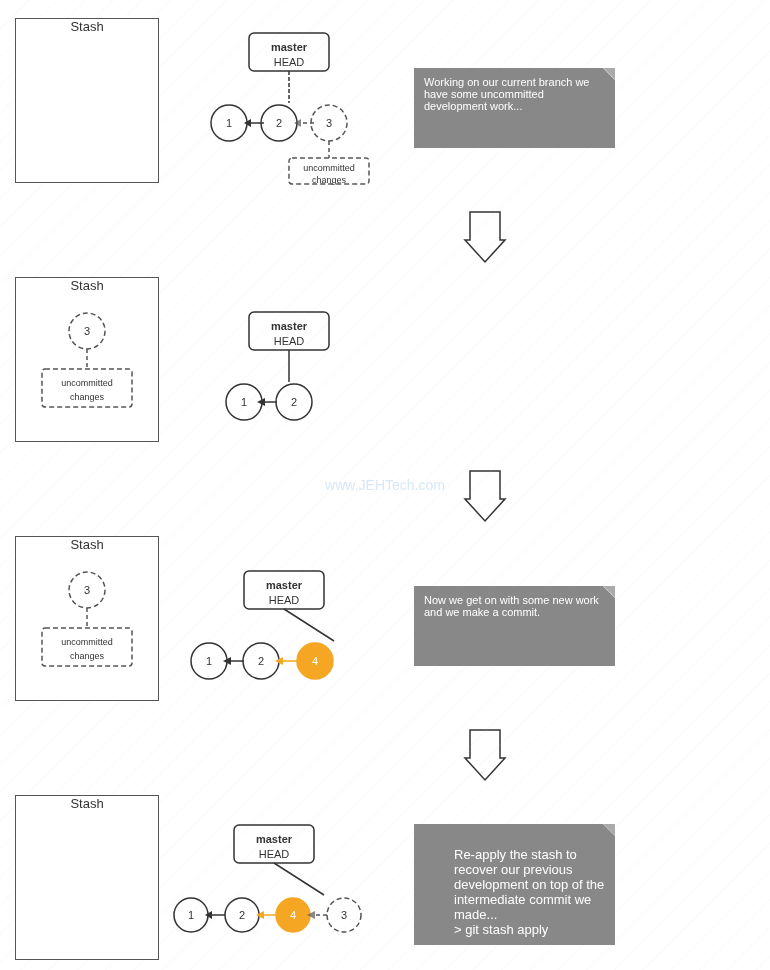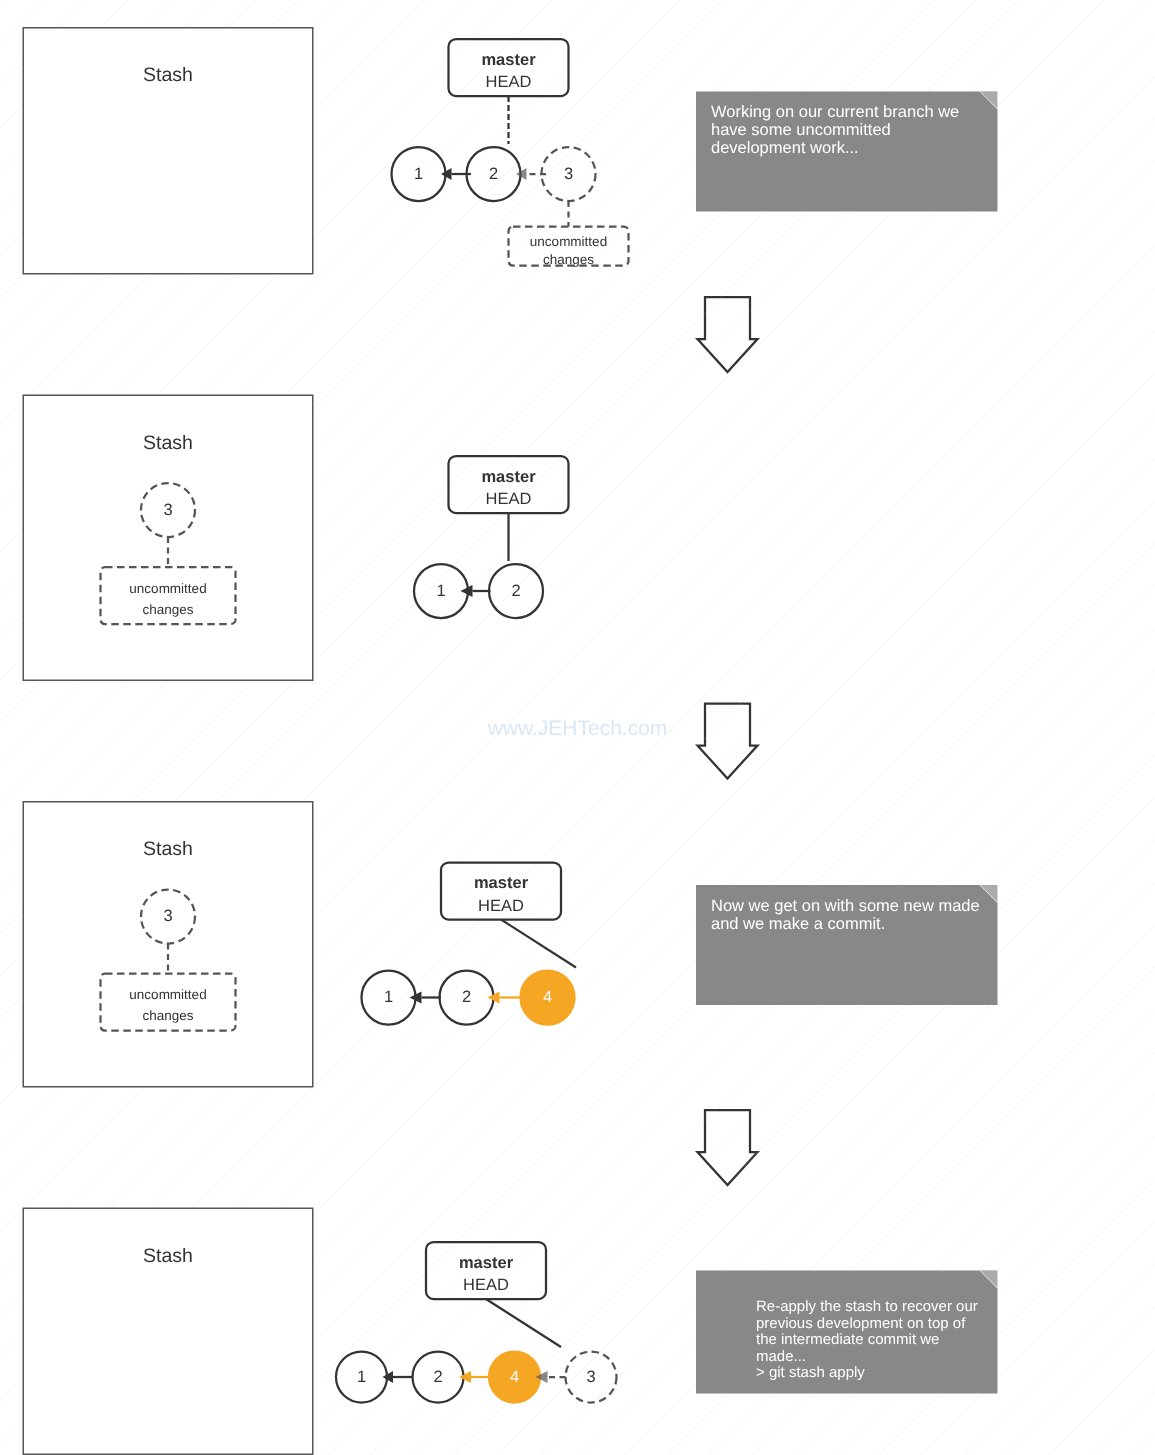--- a/index.html
+++ b/index.html
@@ -30,28 +30,28 @@
     .row {
       display: flex;
       flex-direction: row;
       align-items: center;
       position: relative;
       width: 770px;
     }
 
     
     .stash-box {
-      width: 194px;
+      width: 144px;
       min-height: 165px;
       border: 1.5px solid #555;
-      margin: 10px 10px 10px 15px;
+      margin: 10px 10px 24px 15px;
       display: flex;
       flex-direction: column;
       align-items: center;
-      padding: 23px;
+      padding: 0;
       position: relative;
       background: #fff;
       z-index: 1;
     }
 
     .stash-title {
       font-size: 13px;
       font-weight: normal;
       color: #333;
       margin-bottom: 8px;
@@ -320,21 +320,21 @@
 
       <line x1="118" y1="95" x2="104" y2="95" stroke="#f5a623" stroke-width="1.5"></line>
       <polygon points="104,91 104,99 96,95" fill="#f5a623"></polygon>
 
       <circle cx="136" cy="95" r="18" class="orange-circle"></circle>
       <text x="136" y="95" class="orange-text">4</text>
     </svg>
   </div>
 
   <div class="note-box">
-    <span>Now we get on with some new made and we make a commit.</span>
+    <span>Now we get on with some new work and we make a commit.</span>
   </div>
 </div>
 
 <div class="arrow-down" style="margin-left:200px;">
   <svg viewBox="0 0 40 50" width="40" height="50">
     <polygon points="5,0 35,0 35,28 40,28 20,50 0,28 5,28" fill="white" stroke="#333" stroke-width="1.5"></polygon>
   </svg>
 </div>
 
 <div class="row" style="margin-bottom:10px;">
@@ -366,17 +366,17 @@
       <text x="124" y="95" class="orange-text">4</text>
 
       <line x1="158" y1="95" x2="146" y2="95" stroke="#555" stroke-width="1.5" stroke-dasharray="4,3"></line>
       <polygon points="146,91 146,99 138,95" fill="#555" opacity="0.7"></polygon>
 
       <circle cx="175" cy="95" r="17" class="dashed-circle"></circle>
       <text x="175" y="95" class="node-text">3</text>
     </svg>
   </div>
 
-  <div class="note-box" style="white-space: pre-line; font-size:10px;padding-left:40px;">
+  <div class="note-box" style="white-space: pre-line; font-size:13px;padding-left:40px;">
     <span>Re-apply the stash to recover our previous development on top of the intermediate commit we made...
 &gt; git stash apply</span>
   </div>
 </div>
 
 </body></html>

